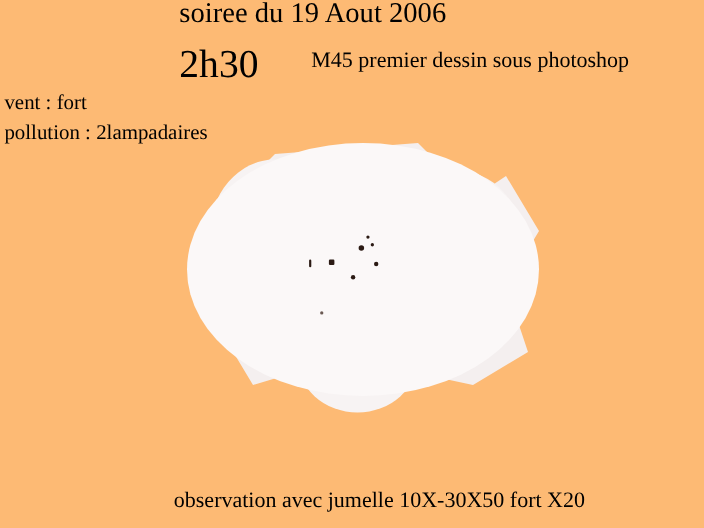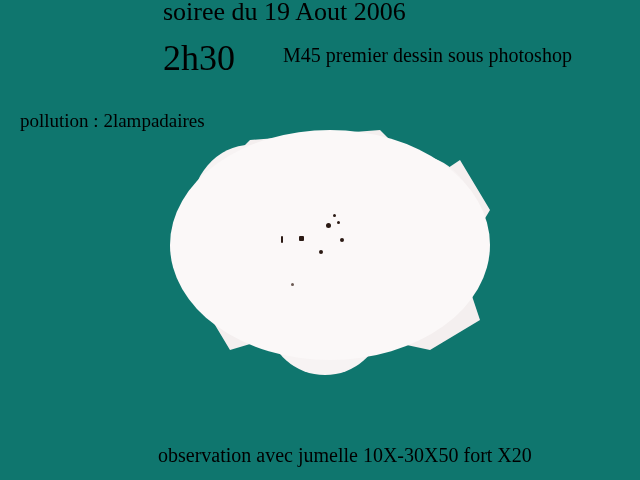--- a/index.html
+++ b/index.html
@@ -8,21 +8,21 @@
     background: #ffffff;
   }
   body {
     font-family: "Liberation Serif", serif;
     color: #000000;
   }
   .page {
     position: relative;
     width: 640px;
     height: 480px;
-    background: #0f766e;
+    background: #fdba74;
     overflow: hidden;
   }
   
   .txt {
     position: absolute;
     white-space: nowrap;
     line-height: 1.05;
     color: #000;
   }
   #title-main {
@@ -42,21 +42,20 @@
   }
   #wind {
     left: 4px;
     top: 84px;
     font-size: 19px;
   }
   #pollution {
     left: 4px;
     top: 111px;
     font-size: 19px;
-    margin-left: 16px;
   }
   #footer-note {
     left: 158px;
     top: 445px;
     font-size: 20px;
   }
   
   #sky-field {
     position: absolute;
     left: 130px;
@@ -76,20 +75,21 @@
 <body>
 
 <div class="page">
 
   <div class="txt" id="title-main">soiree du 19 Aout 2006</div>
 
   <div class="txt" id="title-time">2h30</div>
 
   <div class="txt" id="title-sub">M45 premier dessin sous photoshop</div>
 
+  <div class="txt" id="wind">vent : fort</div>
 
   <div class="txt" id="pollution">pollution : 2lampadaires</div>
 
   <div id="sky-field">
     <svg width="400" height="270" viewBox="0 0 400 270" xmlns="http://www.w3.org/2000/svg">
       <g fill="#f4efef">
         <path d="M120 20 L250 10 L300 60 L330 40 L360 90 L330 140 L350 200 L300 230 L230 215 L190 250 L150 215 L100 230 L70 180 L95 120 L70 70 Z"></path>
       </g>
       <g fill="#f7f3f3">
         <ellipse cx="200" cy="120" rx="130" ry="95"></ellipse>

